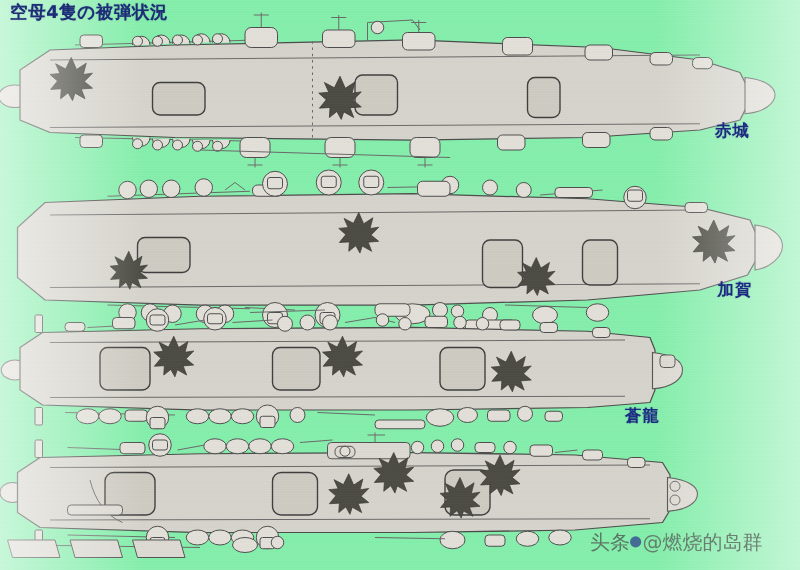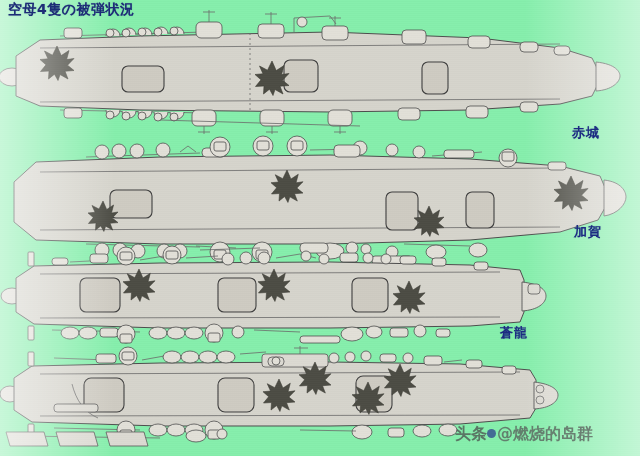--- a/index.html
+++ b/index.html
@@ -46,24 +46,24 @@
     letter-spacing: 1px;
     white-space: nowrap;
     text-shadow: 0 0 1px rgba(28,43,130,0.35);
   }
   #label-akagi { left: 572px; top: 112px; }
   #label-kaga  { left: 574px; top: 225px; }
   #label-soryu { left: 500px; top: 324px; }
   #label-hiryu { left: 448px; top: 430px; opacity: 0.18; }
   #watermark {
     position: absolute;
-    left: 455px;
+    left: 472px;
     top: 424px;
     font-size: 16px;
-    font-weight: bold;
+    font-weight: normal;
     color: #565656;
     opacity: 0.72;
     white-space: nowrap;
     letter-spacing: 0px;
   }
   #watermark .wm-head { color: #4a4a4a; }
   #watermark .wm-dot {
     display: inline-block;
     width: 9px; height: 9px;
     background: #2b3a8c;
@@ -396,21 +396,21 @@
         <use href="#burst-star" x="368" y="398" transform="translate(368,398) scale(0.9411764705882353) translate(-368,-398)"></use>
         <use href="#burst-star" x="400" y="380" transform="translate(400,380) scale(0.9411764705882353) translate(-400,-380)"></use>
       </g>
     </g>
   </svg>
 
   <div id="paper-texture"></div>
 
   <div id="title">空母4隻の被弾状況</div>
 
-  <div class="ship-label" id="label-akagi" style="left: 572px; top: 124px; text-align: center;">赤城</div>
+  <div class="ship-label" id="label-akagi" style="left: 572px; top: 96px; text-align: center;">赤城</div>
   <div class="ship-label" id="label-kaga" style="left: 574px; top: 223px;">加賀</div>
   <div class="ship-label" id="label-soryu" style="left: 500px; top: 324px;">蒼龍</div>
   <div class="ship-label" id="label-hiryu" style="left: 448px; top: 430px; margin-top: 48px;">飛龍</div>
 
   <div id="watermark">
     <span class="wm-head">头条</span><span class="wm-dot"></span><span>@燃烧的岛群</span>
   </div>
 
 </div>
 

